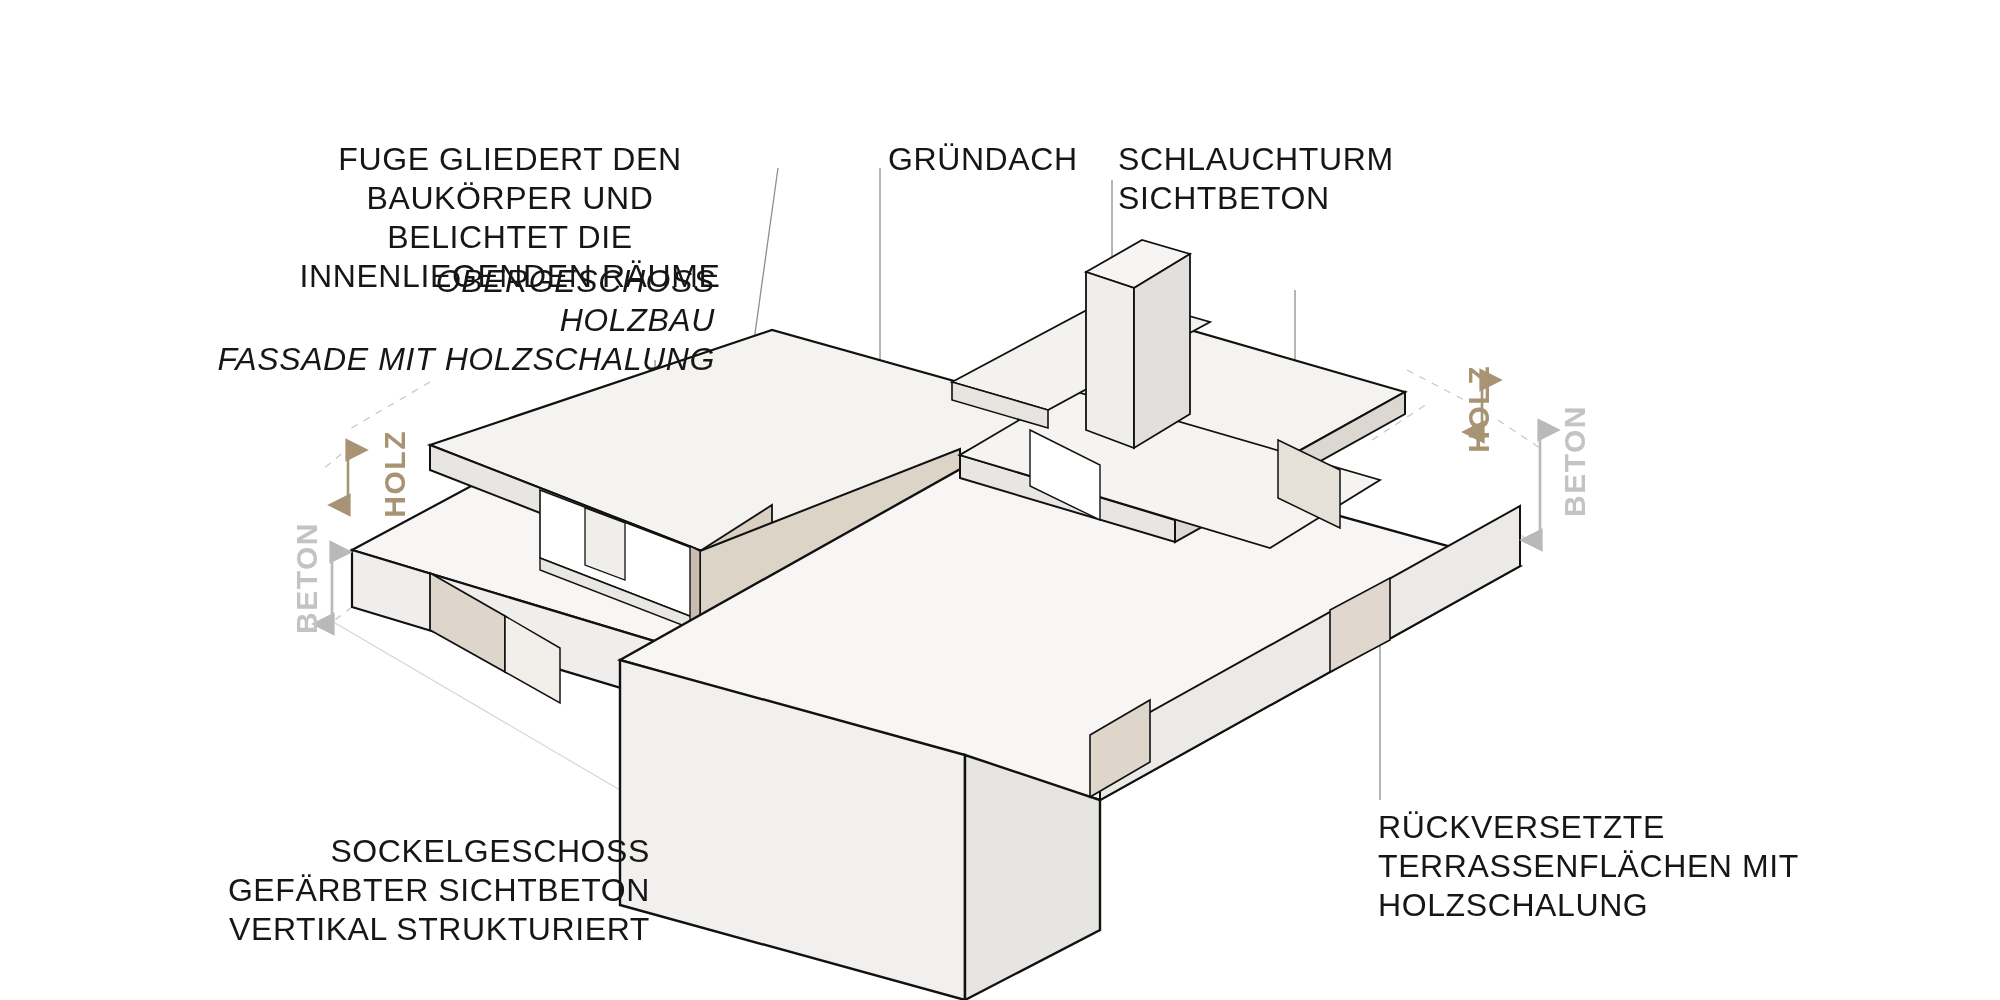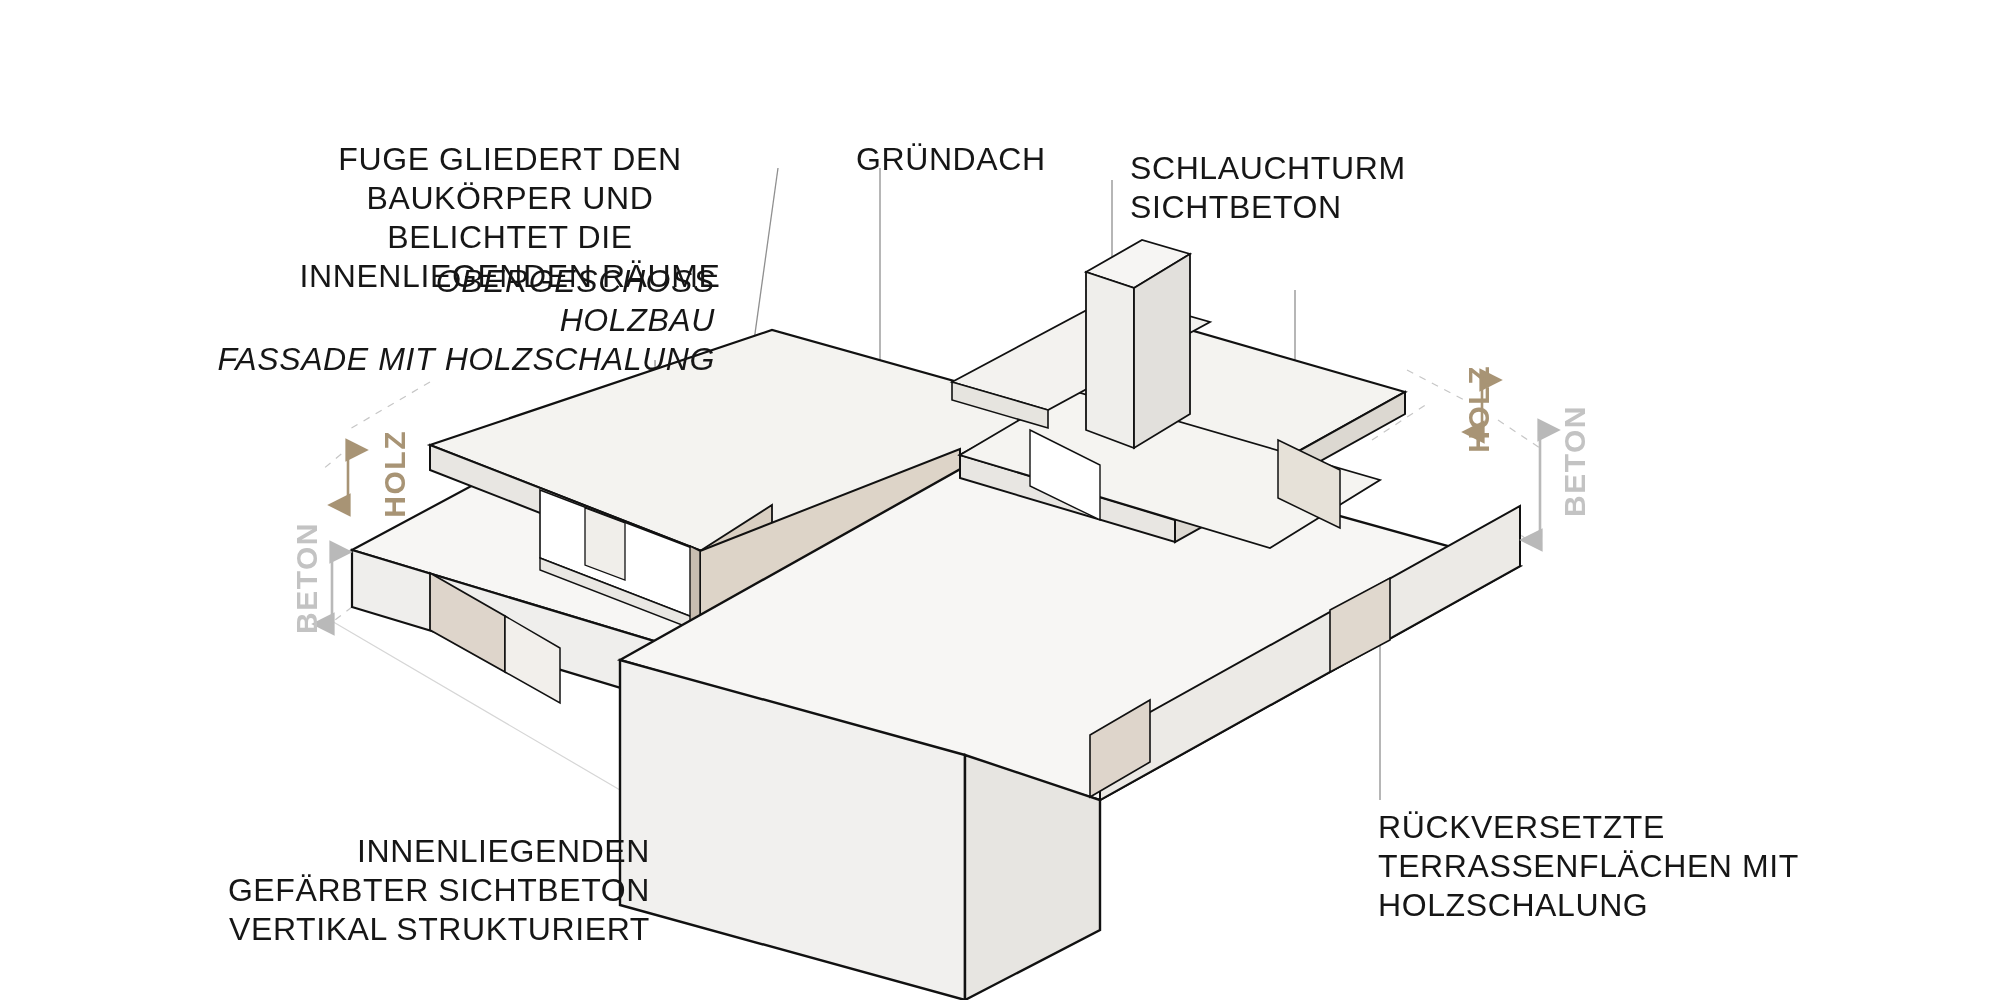--- a/index.html
+++ b/index.html
@@ -128,31 +128,31 @@
       <line x1="348" y1="450" x2="348" y2="505" stroke="#a89475" stroke-width="2.6" marker-start="url(#arrUpW)" marker-end="url(#arrDnW)"></line>
       <line x1="332" y1="552" x2="332" y2="624" stroke="#b9b9b9" stroke-width="2.6" marker-start="url(#arrUp)" marker-end="url(#arrDn)"></line>
       <line x1="1482" y1="380" x2="1482" y2="432" stroke="#a89475" stroke-width="2.6" marker-start="url(#arrUpW)" marker-end="url(#arrDnW)"></line>
       <line x1="1540" y1="430" x2="1540" y2="540" stroke="#b9b9b9" stroke-width="2.6" marker-start="url(#arrUp)" marker-end="url(#arrDn)"></line>
     </g>
   </svg>
 
   <div class="lbl c" style="left:510px;top:140px;width:540px;">FUGE GLIEDERT DEN BAUKÖRPER UND
 BELICHTET DIE INNENLIEGENDEN RÄUME</div>
 
-  <div class="lbl l" style="left:856px;top:140px;">GRÜNDACH</div>
+  <div class="lbl l" style="left:888px;top:140px;">GRÜNDACH</div>
 
-  <div class="lbl l" style="left:1118px;top:149px;margin-left:12px;">SCHLAUCHTURM
+  <div class="lbl l" style="left:1118px;top:140px;">SCHLAUCHTURM
 SICHTBETON</div>
 
   <div class="lbl r" style="left:715px;top:262px;font-style:italic;">OBERGESCHOSS
 HOLZBAU
 FASSADE MIT HOLZSCHALUNG</div>
 
 
-  <div class="lbl r" style="left:650px;top:832px;">INNENLIEGENDEN
+  <div class="lbl r" style="left:650px;top:832px;">SOCKELGESCHOSS
 GEFÄRBTER SICHTBETON
 VERTIKAL STRUKTURIERT</div>
 
   <div class="lbl l" style="left:1378px;top:808px;">RÜCKVERSETZTE
 TERRASSENFLÄCHEN MIT
 HOLZSCHALUNG</div>
 
   <div class="vlbl holz" style="left:378px;top:430px;">HOLZ</div>
   <div class="vlbl beton" style="left:290px;top:522px;">BETON</div>
   <div class="vlbl holz" style="left:1462px;top:365px;">HOLZ</div>

